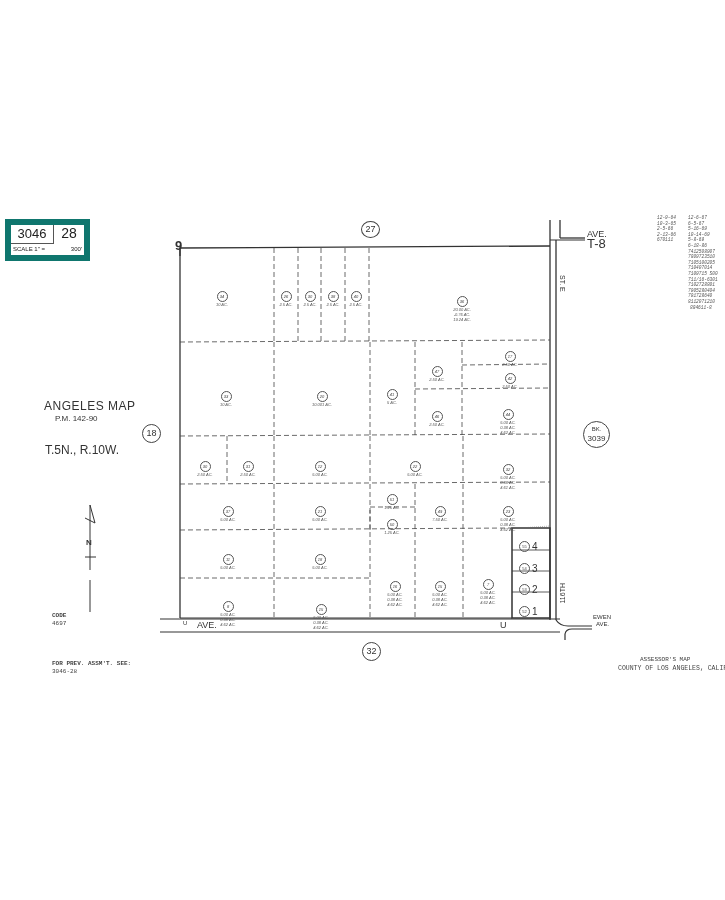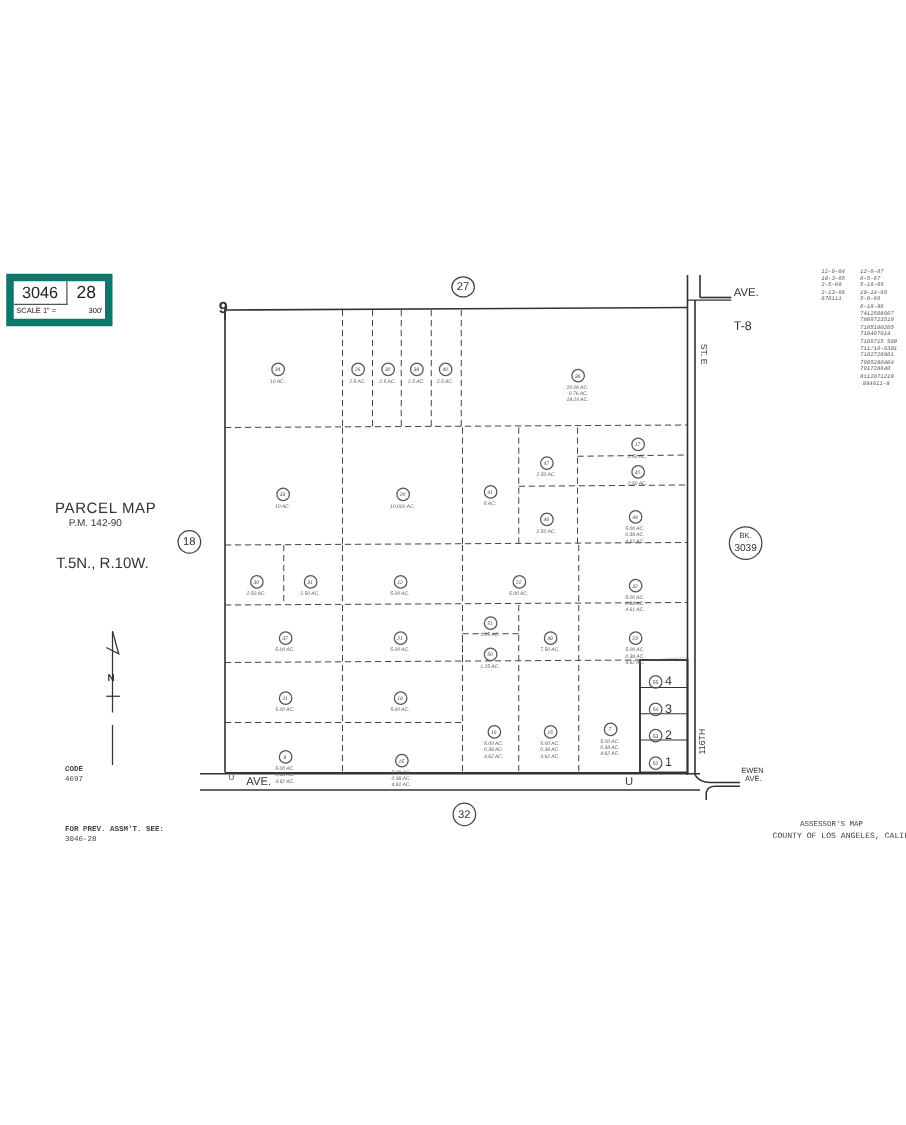--- a/index.html
+++ b/index.html
@@ -95,36 +95,36 @@
 
 <div class="title-box">
   <div class="book">3046</div>
   <div class="page">28</div>
   <div class="scale">
     <span>SCALE 1" =</span>
     <span>300'</span>
   </div>
 </div>
 
-<div class="lbl" style="left:44px;top:399px;font-size:12px;letter-spacing:0.5px;">PARCEL MAP</div>
+<div class="lbl" style="left:44px;top:399px;font-size:12px;letter-spacing:0.5px;">ANGELES MAP</div>
 <div class="lbl" style="left:55px;top:414px;font-size:8px;">P.M. 142-90</div>
 <div class="lbl" style="left:45px;top:443px;font-size:12px;">T.5N., R.10W.</div>
 
 <div class="circ" style="left:361px;top:221px;width:17px;height:15px;line-height:15px;">27</div>
 <div class="circ" style="left:142px;top:424px;width:17px;height:17px;line-height:17px;">18</div>
 <div class="circ" style="left:362px;top:642px;width:17px;height:17px;line-height:17px;">32</div>
 <div class="circ" style="left:583px;top:421px;width:25px;height:25px;font-size:8px;line-height:10px;text-align:center;">
   <div style="margin-top:2px;font-size:6px;">BK.</div>
   <div>3039</div>
 </div>
 
 <div class="lbl" style="left:175px;top:238px;font-size:13px;font-weight:bold;">9</div>
 
 <div class="lbl" style="left:587px;top:229px;font-size:9px;">AVE.</div>
-<div class="lbl" style="left:587px;top:256px;font-size:10px;">T-8</div>
+<div class="lbl" style="left:587px;top:236px;font-size:13px;">T-8</div>
 <div class="lbl" style="left:559px;top:275px;font-size:7px;writing-mode:vertical-rl;">ST. E</div>
 <div class="lbl" style="left:559px;top:583px;font-size:7px;writing-mode:vertical-rl;transform:rotate(180deg);">116TH</div>
 <div class="lbl" style="left:197px;top:620px;font-size:9px;">AVE.</div>
 <div class="lbl" style="left:183px;top:620px;font-size:6px;">U</div>
 <div class="lbl" style="left:500px;top:620px;font-size:9px;">U</div>
 <div class="lbl" style="left:593px;top:614px;font-size:6px;">EWEN</div>
 <div class="lbl" style="left:596px;top:621px;font-size:6px;">AVE.</div>
 
 <div class="lbl" style="left:86px;top:538px;font-size:8px;font-weight:bold;">N</div>
 

